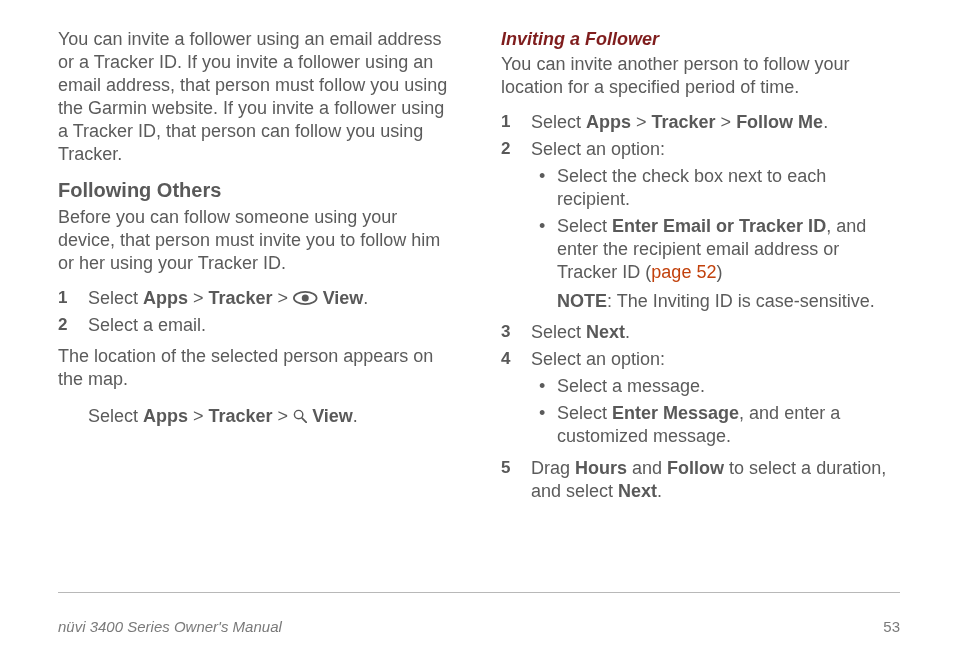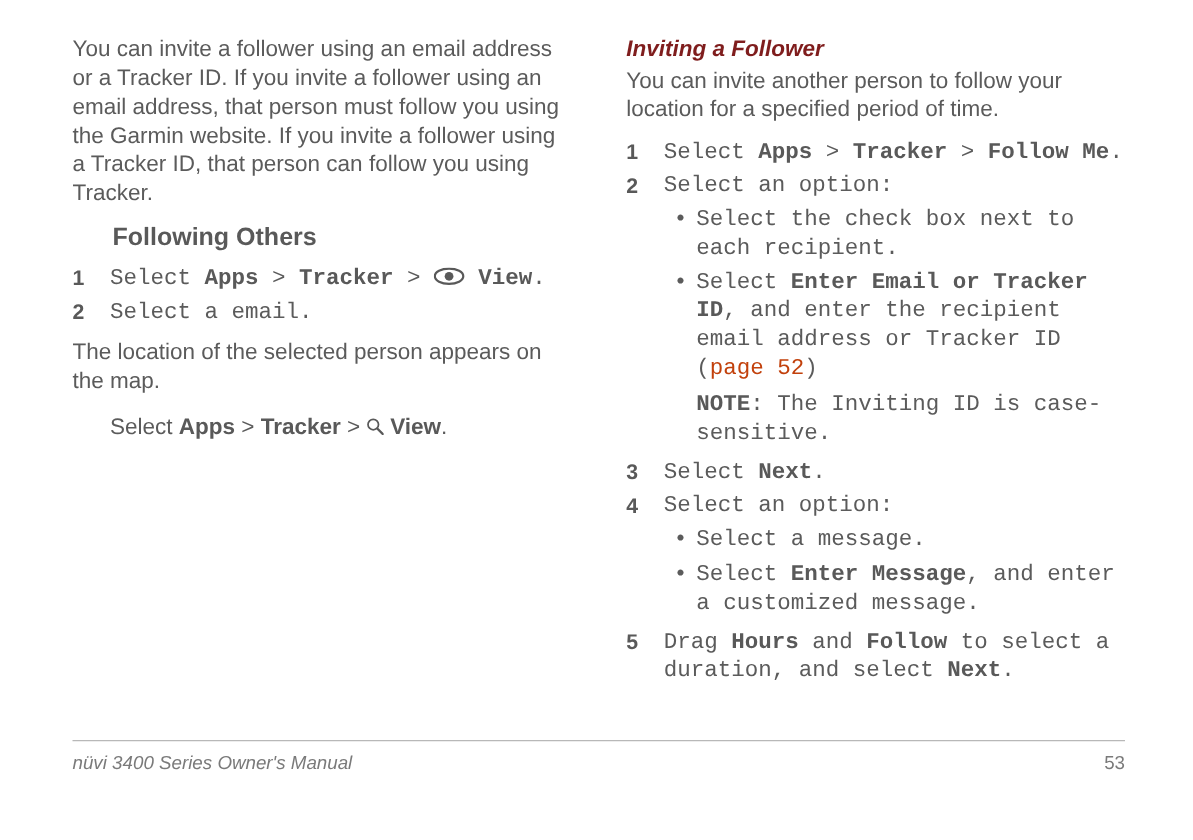--- a/index.html
+++ b/index.html
@@ -9,52 +9,53 @@
     width:954px;
     height:672px;
     box-sizing:border-box;
     padding:28px 54px 18px 58px;
     font-size:18px;
     line-height:1.28;
   }
   .columns{display:flex;gap:44px;height:562px;}
   .col{flex:1;display:flex;flex-direction:column;}
   p{margin:0 0 6px 0;}
-  .h2{font-weight:bold;font-size:20px;color:#595959;margin-top:6px;margin-bottom:2px;margin-left:32px;}
+  .h2{font-weight:bold;font-size:20px;color:#595959;margin-top:6px;margin-bottom:2px;}
   .h3{font-weight:bold;font-style:italic;font-size:18px;color:#7f1d1d;margin-top:8px;margin-bottom:2px;}
   b{font-weight:bold;color:#595959;}
   ol{list-style:none;padding:0;margin:2px 0 4px 0;}
   ol>li{display:flex;align-items:flex-start;margin:4px 0;}
   .num{font-weight:bold;font-size:17px;width:30px;flex-shrink:0;color:#595959;}
-  .li-body{flex:1;font-family:Liberation Mono, monospace;}
+  .li-body{flex:1;}
   ul{list-style:none;padding:0;margin:2px 0;}
   ul>li{display:flex;align-items:flex-start;margin:4px 0;}
   .bul{width:26px;flex-shrink:0;text-align:left;padding-left:8px;box-sizing:border-box;}
   .link{color:#c2410c;}
   .footer{
     border-top:1px solid #b8b8b8;
-    padding-top:8px;
+    padding-top:24px;
     display:flex;justify-content:space-between;
     font-size:15px;color:#7a7a7a;margin-top:2px;
     font-style:italic;
   }
   .footer .pg{font-style:normal;}
   svg.icon{height:14px;vertical-align:-1px;}
   .indent{padding-left:30px;}
   .mt{margin-top:8px;}
 </style>
 </head>
 <body>
 
 <div class="columns">
 
   <div class="col">
     <p>You can invite a follower using an email address or a Tracker ID. If you invite a follower using an email address, that person must follow you using the Garmin website. If you invite a follower using a Tracker ID, that person can follow you using Tracker.</p>
 
     <p class="h2">Following Others</p>
+    <p>Before you can follow someone using your device, that person must invite you to follow him or her using your Tracker ID.</p>
 
     <ol>
       <li>
         <span class="num">1</span>
         <span class="li-body">
           <span>Select </span><b>Apps</b><span> &gt; </span><b>Tracker</b><span> &gt; </span>
           <svg class="icon" viewBox="0 0 28 16">
               <ellipse cx="14" cy="8" rx="13" ry="7" fill="none" stroke="#595959" stroke-width="2"></ellipse>
               <circle cx="14" cy="8" r="4" fill="#595959"></circle>
             </svg>

